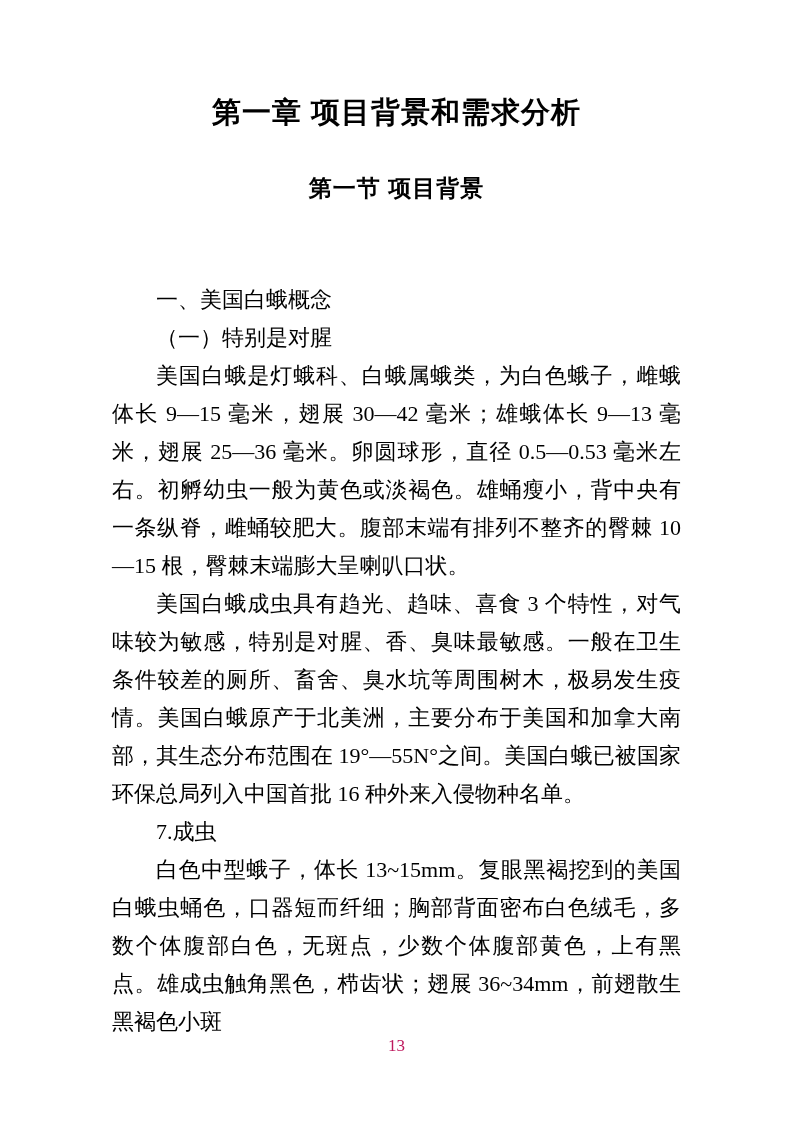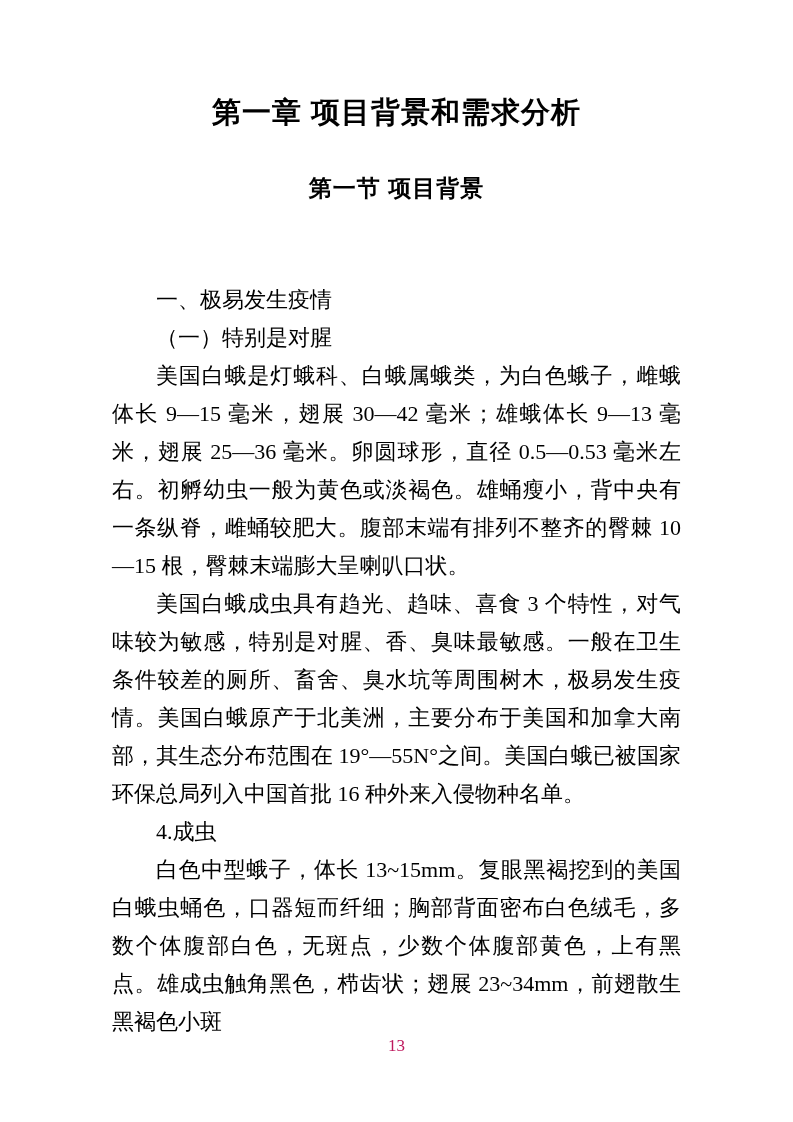--- a/index.html
+++ b/index.html
@@ -66,23 +66,23 @@
 </head>
 <body>
 
 <div class="page">
 
   <h1 class="chapter-title">第一章 项目背景和需求分析</h1>
 
   <h2 class="section-title">第一节 项目背景</h2>
 
   <div class="doc-body">
-    <p>一、极易发生疫情</p>
+    <p>一、美国白蛾概念</p>
     <p>（一）特别是对腥</p>
     <p>美国白蛾是灯蛾科、白蛾属蛾类，为白色蛾子，雌蛾体长 9—15 毫米，翅展 30—42 毫米；雄蛾体长 9—13 毫米，翅展 25—36 毫米。卵圆球形，直径 0.5—0.53 毫米左右。初孵幼虫一般为黄色或淡褐色。雄蛹瘦小，背中央有一条纵脊，雌蛹较肥大。腹部末端有排列不整齐的臀棘 10—15 根，臀棘末端膨大呈喇叭口状。</p>
     <p>美国白蛾成虫具有趋光、趋味、喜食 3 个特性，对气味较为敏感，特别是对腥、香、臭味最敏感。一般在卫生条件较差的厕所、畜舍、臭水坑等周围树木，极易发生疫情。美国白蛾原产于北美洲，主要分布于美国和加拿大南部，其生态分布范围在 19°—55N°之间。美国白蛾已被国家环保总局列入中国首批 16 种外来入侵物种名单。</p>
-    <p>4.成虫</p>
-    <p>白色中型蛾子，体长 13~15mm。复眼黑褐挖到的美国白蛾虫蛹色，口器短而纤细；胸部背面密布白色绒毛，多数个体腹部白色，无斑点，少数个体腹部黄色，上有黑点。雄成虫触角黑色，栉齿状；翅展 23~34mm，前翅散生黑褐色小斑</p>
+    <p>7.成虫</p>
+    <p>白色中型蛾子，体长 13~15mm。复眼黑褐挖到的美国白蛾虫蛹色，口器短而纤细；胸部背面密布白色绒毛，多数个体腹部白色，无斑点，少数个体腹部黄色，上有黑点。雄成虫触角黑色，栉齿状；翅展 36~34mm，前翅散生黑褐色小斑</p>
   </div>
 
   <div class="page-number">13</div>
 
 </div>
 
 </body></html>

